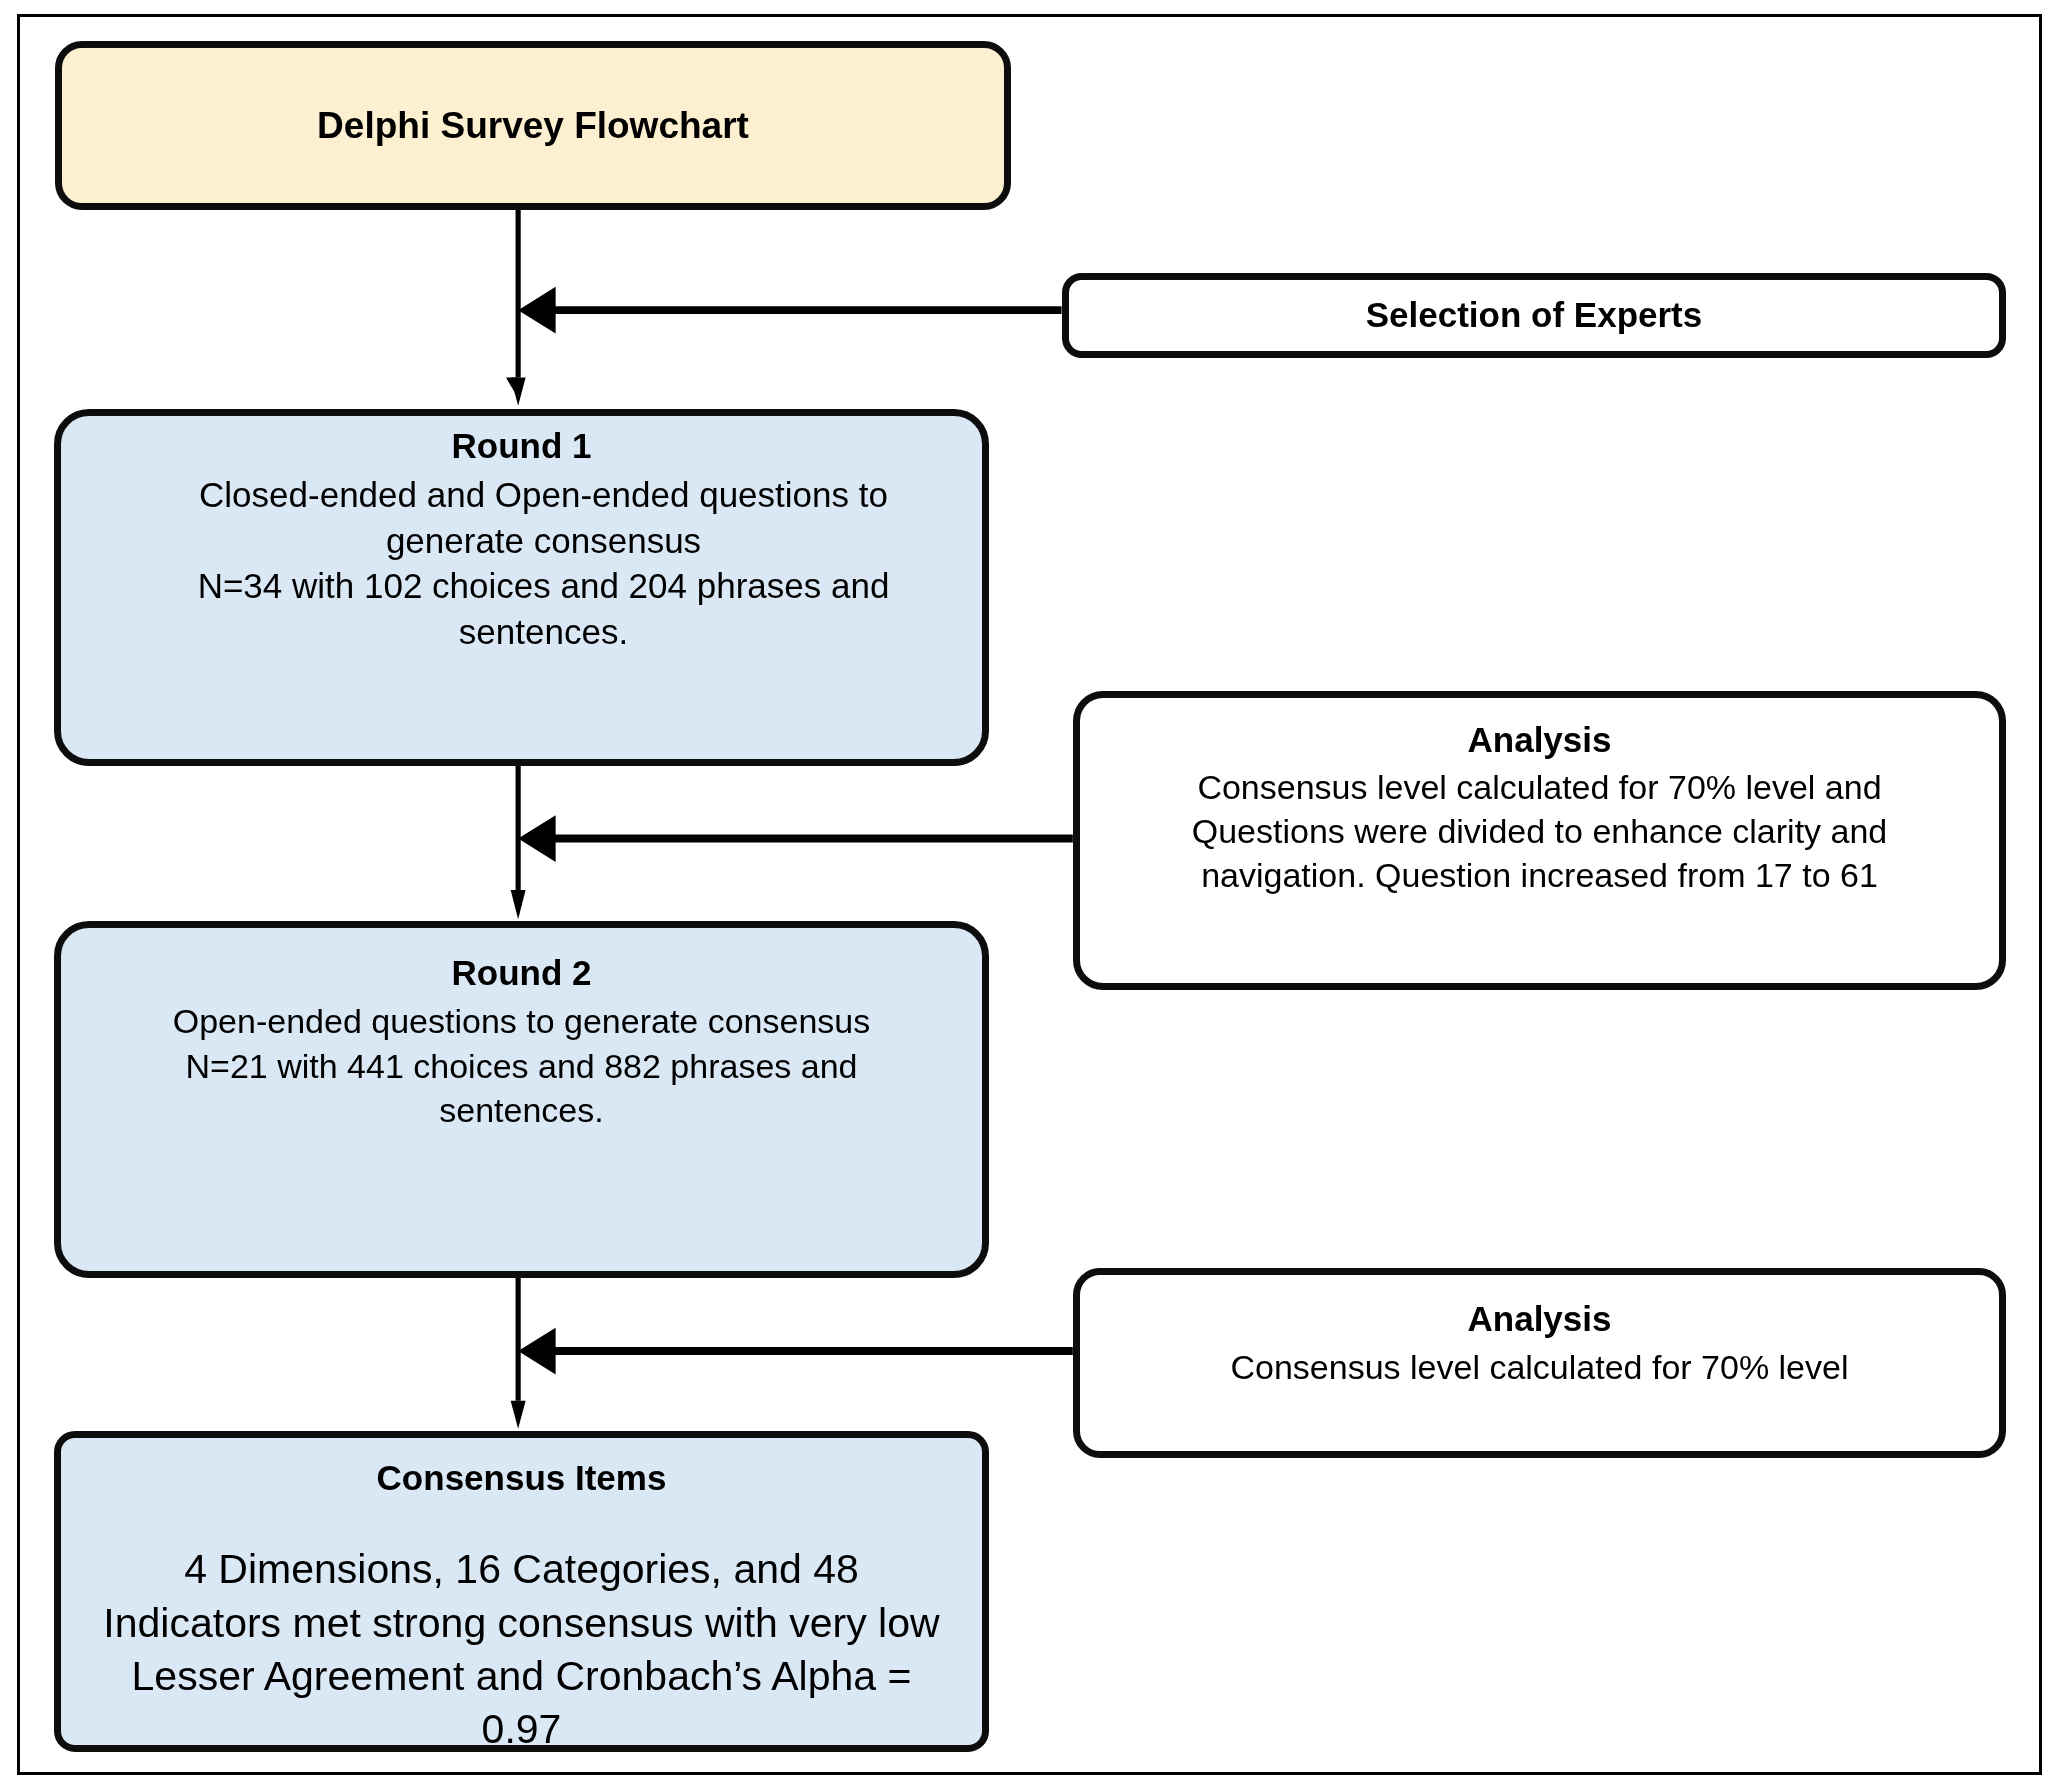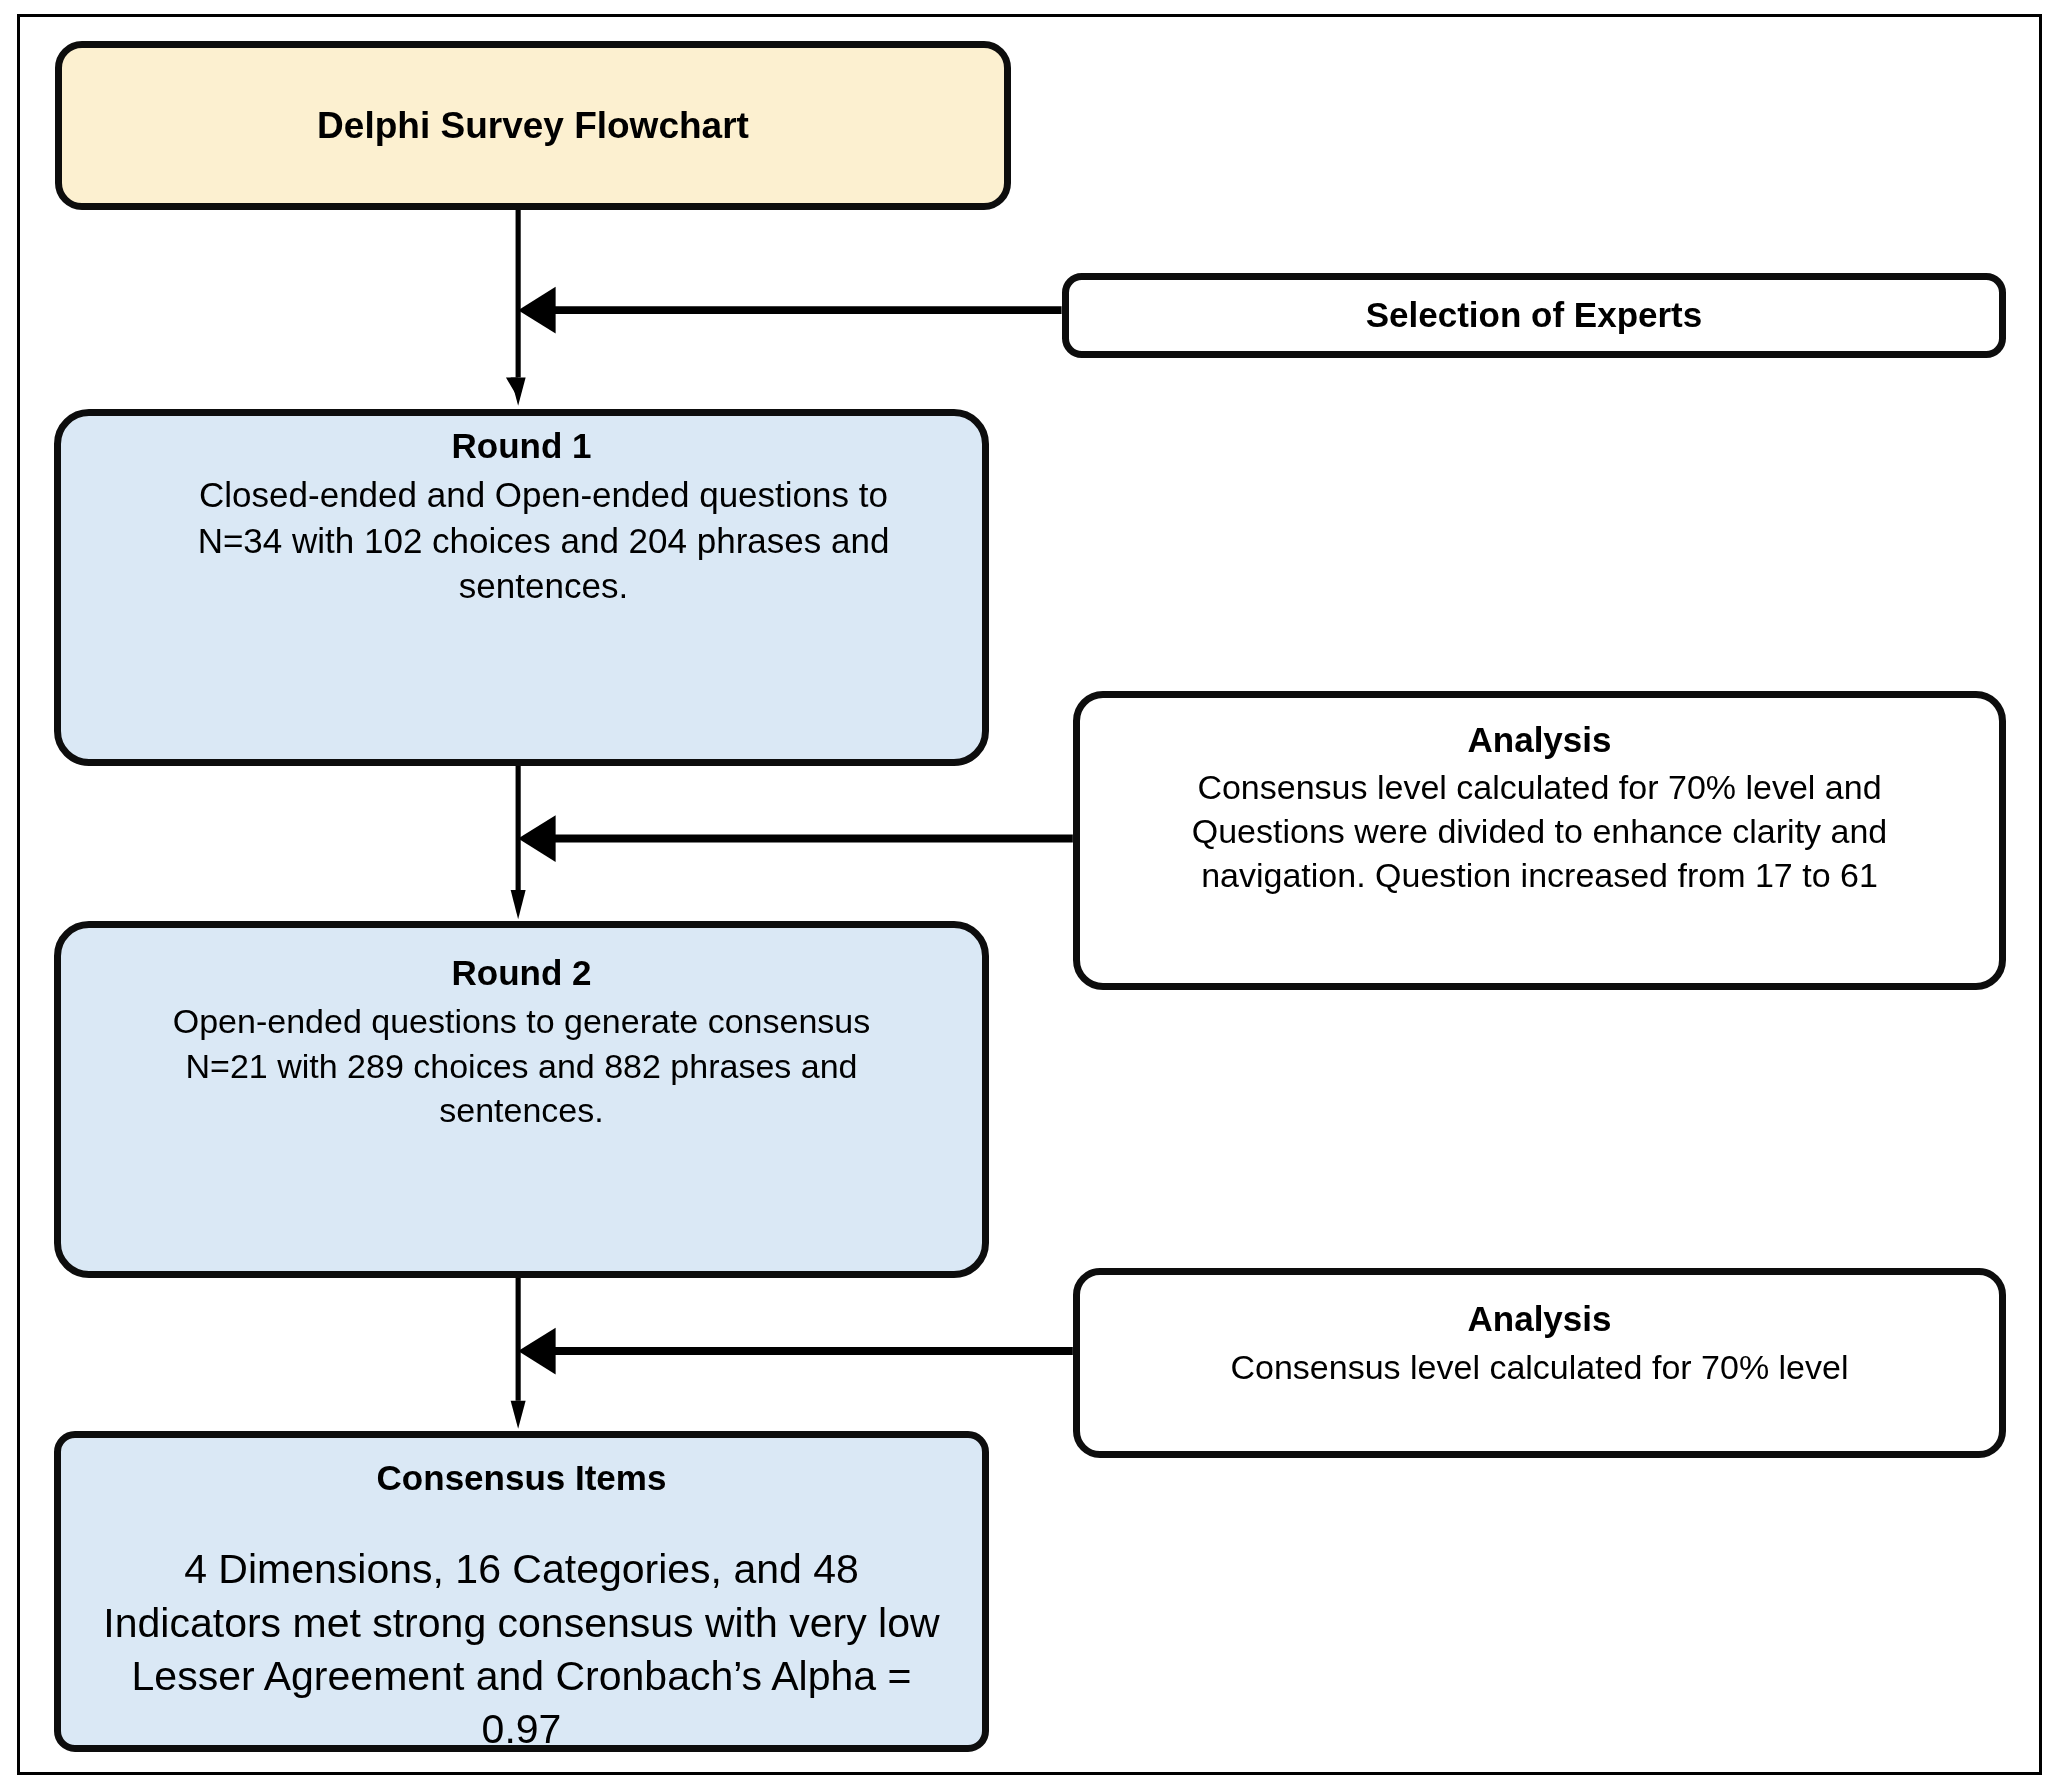--- a/index.html
+++ b/index.html
@@ -183,39 +183,40 @@
   </div>
 
   <div class="node" id="node-experts" style="background: rgb(255, 255, 255);">
     <div class="ttl">Selection of Experts</div>
   </div>
 
   <div class="node" id="node-round1" style="background: rgb(218, 232, 245);">
     <div class="ttl">Round 1</div>
     <div class="body">
       <div class="line">Closed-ended and Open-ended questions to</div>
+      <div class="line">generate consensus</div>
       <div class="line">N=34  with 102 choices and 204 phrases and</div>
       <div class="line">sentences.</div>
     </div>
   </div>
 
   <div class="node" id="node-analysis1" style="background: rgb(255, 255, 255);">
     <div class="ttl">Analysis</div>
     <div class="body">
       <div class="line">Consensus level calculated for 70% level and</div>
       <div class="line">Questions were divided to enhance clarity and</div>
       <div class="line">navigation. Question increased from 17 to 61</div>
     </div>
   </div>
 
   <div class="node" id="node-round2" style="background: rgb(218, 232, 245);">
     <div class="ttl">Round 2</div>
     <div class="body">
       <div class="line">Open-ended questions to generate consensus</div>
-      <div class="line">N=21  with 289 choices and 882 phrases and</div>
+      <div class="line">N=21  with 441 choices and 882 phrases and</div>
       <div class="line">sentences.</div>
     </div>
   </div>
 
   <div class="node" id="node-analysis2" style="background: rgb(255, 255, 255);">
     <div class="ttl">Analysis</div>
     <div class="body">
       <div class="line">Consensus level calculated for 70% level</div>
     </div>
   </div>

